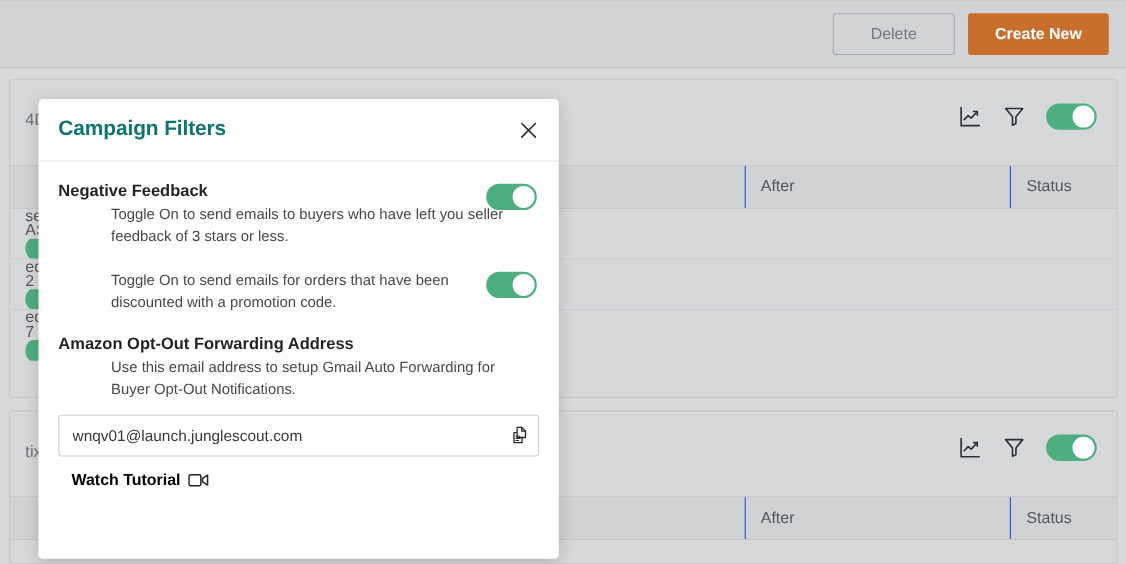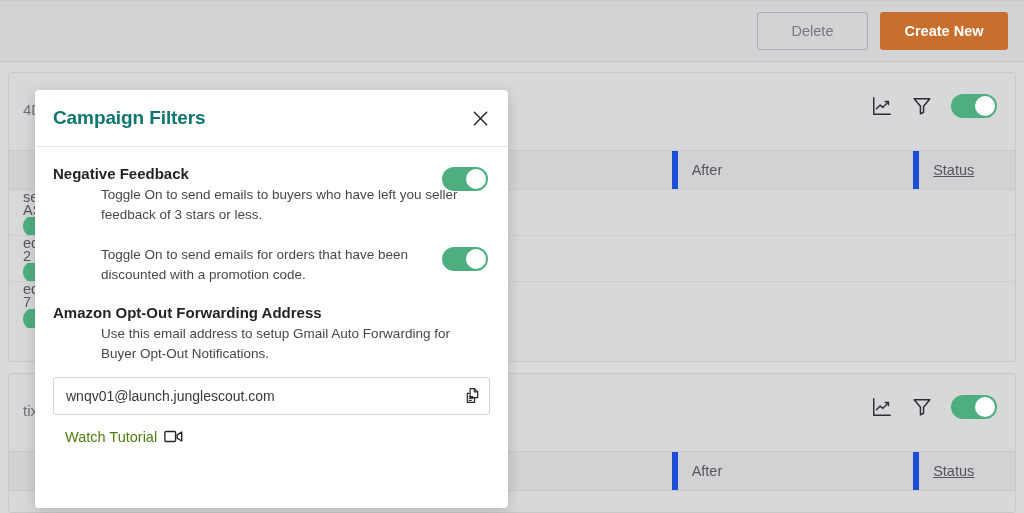--- a/index.html
+++ b/index.html
@@ -116,26 +116,26 @@
     border-top: 1px solid #c6c8ca;
     border-bottom: 1px solid #c6c8ca;
   }
   .tbl-head .cell,
   .tbl-row .cell {
     font-size: 14.5px;
     color: #54575a;
     display: flex;
     align-items: center;
     padding: 0 14px;
-    border-right: 6px solid #1d4ed8;
+    border-right: 1px solid #1d4ed8;
     overflow: hidden;
     white-space: nowrap;
   }
   .tbl-head .cell:last-child,
-  .tbl-row .cell:last-child { border-right: none; text-decoration: underline; }
+  .tbl-row .cell:last-child { border-right: none; }
   .c-name   { width: 360px; }
   .c-trig   { width: 310px; }
   .c-after  { width: 242px; }
   .c-status { width: 96px; }
 
   .tbl-row {
     display: flex;
     height: 46px;
     background: #d7d8da;
     border-bottom: 1px solid #cbcdcf;
@@ -268,22 +268,22 @@
   .tutorial-row {
     margin-top: 14px;
     margin-left: 12px;
     display: inline-flex;
     align-items: center;
     gap: 7px;
     cursor: pointer;
   }
   .tutorial-label {
     font-size: 14.5px;
-    font-weight: normal;
-    color: #4d7c0f;
+    font-weight: bold;
+    color: #000000;
   }
 </style>
 </head>
 <body>
 
 <div id="app">
 
   <div class="bg-layer">
 
     <div class="top-bar">

